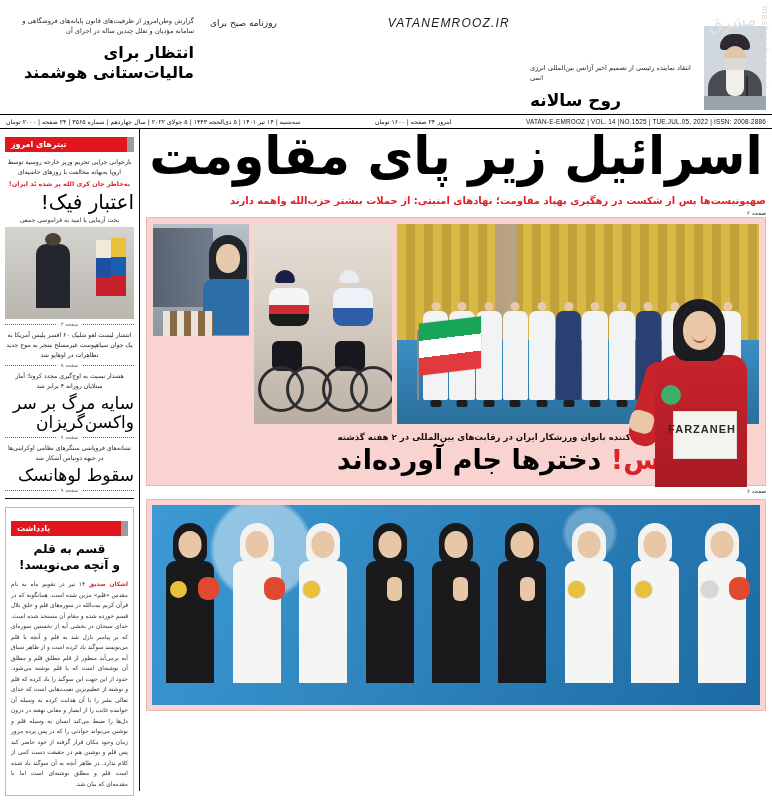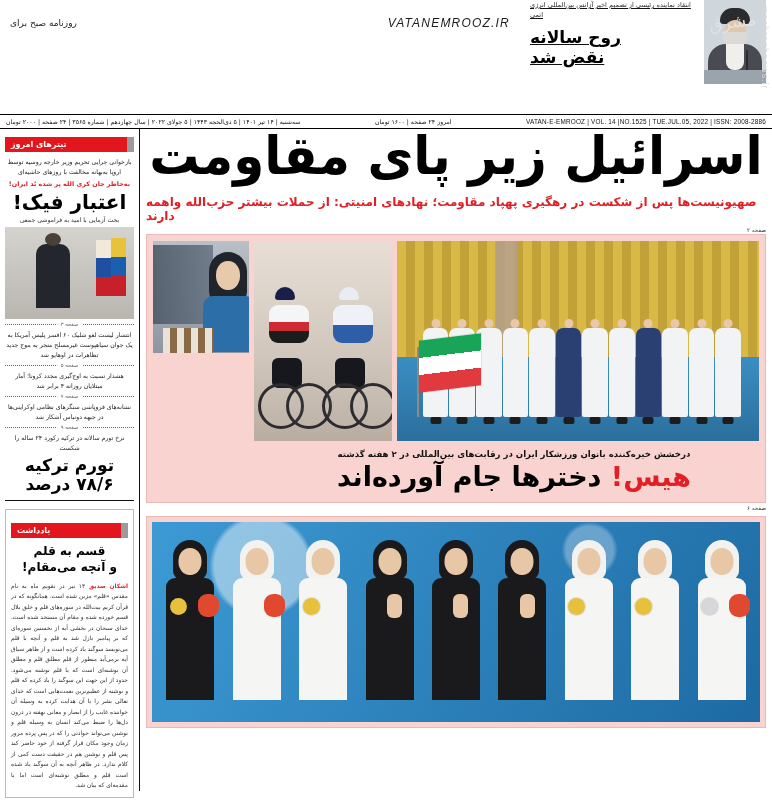--- a/index.html
+++ b/index.html
@@ -23,21 +23,21 @@
     position:absolute;top:12px;right:16px;
     font-size:17px;color:#e2e2e2;transform:rotate(-8deg);
     font-family:"DejaVu Sans",sans-serif;z-index:39;
     pointer-events:none;user-select:none;
   }
 
   
   .masthead{position:relative;height:114px;}
   .mast-grid{display:flex;height:114px;align-items:stretch;}
 
-  .mast-left{width:252px;display:flex;padding:0 6px 4px 4px;box-sizing:border-box;text-decoration:underline;}
+  .mast-left{width:252px;display:flex;align-items:flex-end;padding:0 6px 4px 4px;box-sizing:border-box;}
   .pm-photo{
     width:62px;height:84px;flex:0 0 62px;border:0;
     background:
       radial-gradient(circle at 52% 26%, #efe0d2 0 13%, rgba(239,224,210,0) 14%),
       linear-gradient(#cfd6dc,#cfd6dc);
     position:relative;overflow:hidden;
   }
   .pm-photo .turban{position:absolute;left:16px;top:8px;width:30px;height:16px;background:#2a2a2f;border-radius:14px 14px 4px 4px;}
   .pm-photo .face{position:absolute;left:20px;top:20px;width:22px;height:24px;background:#e3c6a8;border-radius:50%;}
   .pm-photo .beard{position:absolute;left:19px;top:32px;width:24px;height:16px;background:#ddd9d6;border-radius:0 0 12px 12px;}
@@ -92,21 +92,21 @@
   .body{display:flex;gap:0;height:662px;}
   .main-col{flex:1;padding:0 6px 0 6px;box-sizing:border-box;position:relative;}
   .side-col{width:140px;flex:0 0 140px;border-right:1px solid #111;padding:0 5px;box-sizing:border-box;}
 
   
   .lead-kicker{font-size:9px;text-align:center;margin:9px 0 2px 0;color:#111;font-weight:bold;}
   .lead-hl{
     font-size:50px;font-weight:bold;text-align:center;line-height:1.08;
     color:#000;margin:0;letter-spacing:-1px;transform:scaleY(1.06);
   }
-  .lead-sub{font-size:12px;text-align:left;color:#e01f26;font-weight:bold;margin:12px 0 4px 0;}
+  .lead-sub{font-size:10px;text-align:right;color:#e01f26;font-weight:bold;margin:12px 0 4px 0;}
 
   .pgmark{font-size:5.6px;color:#333;margin:2px 0 1px 2px;}
 
   
   .pink{
     background:#f9d3d0;border:1px solid #e9b9b6;padding:6px;box-sizing:border-box;
     position:relative;
   }
   .photo-row{display:flex;gap:5px;height:200px;}
   .ph{position:relative;overflow:hidden;background:#cdd6de;}
@@ -199,21 +199,21 @@
   .aw .hand{position:absolute;left:46%;top:56px;width:15px;height:24px;border-radius:6px;background:#e8c7a6;}
 
   
   .redbar{
     background:#e4161d;color:#fff;font-size:8px;font-weight:bold;
     padding:3px 6px;margin:8px 0 5px 0;text-align:left;position:relative;
   }
   .redbar .tab{position:absolute;right:-0px;top:0;height:100%;width:7px;background:#9b9b9b;}
   .s-kicker{font-size:6.2px;line-height:1.6;text-align:center;color:#222;margin:0 0 3px 0;}
   .s-red{font-size:6.4px;color:#e01f26;text-align:center;margin:0 0 3px 0;font-weight:bold;}
-  .s-hl{font-size:20px;font-weight:bold;text-align:center;line-height:1.12;margin:0 0 3px 0;color:#000;}
+  .s-hl{font-size:20px;font-weight:normal;line-height:1.12;margin:0 0 3px 0;color:#000;}
   .s-hl.sm{font-size:17px;}
   .s-note{font-size:6.2px;text-align:center;color:#333;margin:0 0 4px 0;}
   .s-photo{height:92px;background:linear-gradient(#c9ccd2,#a6acb6);position:relative;overflow:hidden;margin:4px 0;}
   .s-photo .wall{position:absolute;inset:0;background:linear-gradient(#d5d3ce,#b9b6b0);}
   .s-photo .man{position:absolute;left:24%;top:18%;width:34px;height:64px;background:#23262c;border-radius:10px 10px 0 0;}
   .s-photo .man::before{content:"";position:absolute;left:50%;transform:translateX(-50%);top:-11px;width:16px;height:13px;border-radius:50%;background:#4a4036;}
   .s-photo .flag1{position:absolute;right:18%;top:14%;width:15px;height:56px;background:linear-gradient(#f2e9da 0 33%,#1f4fa0 33% 66%,#c8202a 66% 100%);}
   .s-photo .flag2{position:absolute;right:6%;top:12%;width:15px;height:58px;background:linear-gradient(#e7c23a 0 33%,#1b5fb0 33% 66%,#c8202a 66% 100%);}
   .s-sep{border-top:1px dotted #666;margin:5px 0 4px 0;position:relative;height:1px;}
   .s-sep span{position:absolute;left:50%;top:-4px;transform:translateX(-50%);background:#fff;padding:0 4px;font-size:5.2px;color:#666;}
@@ -241,31 +241,35 @@
             <div class="face"></div>
             <div class="beard"></div>
           <div class="robe"></div>
             <div class="collar"></div>
             <div class="mic"></div>
             <div class="podium"></div>
         </div>
         <div class="mast-left-text">
           <p class="kicker-sm">انتقاد نماینده رئیسی از تصمیم اخیر آژانس بین‌المللی انرژی اتمی</p>
           <div class="hl">روح سالانه</div>
-          <div class="hl">نقض شد</div>
         </div>
       </div>
 
       <div class="mast-center">
         <div class="toprow">
           <span class="site-url">VATANEMROOZ.IR</span>
           <span class="tagline">روزنامه صبح برای</span>
         </div>
       </div>
 
+      <div class="mast-right">
+        <p class="kicker-sm">گزارش وطن‌امروز از ظرفیت‌های قانون پایانه‌های فروشگاهی و سامانه مؤدیان و تعلل چندین ساله در اجرای آن</p>
+        <div class="hl">انتظار برای</div>
+        <div class="hl">مالیات‌ستانی هوشمند</div>
+      </div>
     </div>
   </div>
 
   <div class="datestrip">
     <span class="en">VATAN-E-EMROOZ | VOL. 14 |NO.1525 | TUE.JUL.05, 2022 | ISSN: 2008-2886</span>
     <span class="mid">امروز ۲۴ صفحه | ۱۶۰۰ تومان</span>
     <span class="fa">سه‌شنبه | ۱۴ تیر ۱۴۰۱ | ۵ ذی‌الحجه ۱۴۴۳ | ۵ جولای ۲۰۲۲ | سال چهاردهم | شماره ۳۵۶۵ | ۲۴ صفحه | ۲۰۰۰ تومان</span>
   </div>
 
   <div class="body">
@@ -328,20 +332,33 @@
               <div class="chess-woman">
                   <div class="scarf"></div>
                   <div class="cface"></div>
                   <div class="body"></div>
                 </div>
               <div class="chess-board"></div>
             </div>
           </div>
         </div>
 
+        <div class="athlete">
+          <div class="ath-arm">
+              <div class="ath-fist"></div>
+            </div>
+          <div class="ath-body"></div>
+          <div class="ath-medal"></div>
+          <div class="ath-bib">
+            <span>FARZANEH</span>
+          </div>
+          <div class="ath-scarf"></div>
+            <div class="ath-face"></div>
+            <div class="ath-smile"></div>
+        </div>
 
         <p class="pink-kicker">درخشش خیره‌کننده بانوان ورزشکار ایران در رقابت‌های بین‌المللی در ۲ هفته گذشته</p>
         <h2 class="pink-hl">
           <span class="red">هیس!</span>
           <span>دخترها جام آورده‌اند</span>
         </h2>
       </div>
 
       <div class="pgmark">صفحه ۶</div>
 
@@ -436,44 +453,42 @@
       </div>
       <div>
         <p class="s-kicker">انتشار لیست لغو شلیک ۶۰ افسر پلیس آمریکا به یک جوان سیاهپوست غیرمسلح منجر به موج جدید تظاهرات در اوهایو شد</p>
       </div>
 
       <div class="s-sep">
         <span>صفحه ۵</span>
       </div>
       <div>
         <p class="s-kicker">هشدار نسبت به اوج‌گیری مجدد کرونا؛ آمار مبتلایان روزانه ۴ برابر شد</p>
+        <h3 class="s-hl sm">سایه مرگ بر سر واکسن‌گریزان</h3>
       </div>
 
       <div class="s-sep">
         <span>صفحه ۷</span>
       </div>
       <div>
         <p class="s-kicker">نشانه‌های فروپاشی سنگرهای نظامی اوکراینی‌ها در جبهه دونباس آشکار شد</p>
+        <h3 class="s-hl sm">سقوط لوهانسک</h3>
       </div>
 
       <div class="s-sep">
         <span>صفحه ۹</span>
-      </div>
-      <div>
-        <p class="s-kicker">نرخ تورم سالانه در ترکیه رکورد ۲۴ ساله را شکست</p>
-        <h3 class="s-hl sm">تورم ترکیه ۷۸/۶ درصد</h3>
       </div>
 
       <div class="hr-thin"></div>
 
       <div class="side-note-box">
         <div class="redbar">
           <span>یادداشت</span>
           <span class="tab"></span>
         </div>
         <div class="note-title">قسم به قلم</div>
-        <div class="note-title" style="margin-top:-4px">و آنچه می‌مقام!</div>
+        <div class="note-title" style="margin-top:-4px">و آنچه می‌نویسد!</div>
         <p class="note-body"><span class="lead">اشکان صدیق</span> <span>۱۴ تیر در تقویم ماه به نام مقدس «قلم» مزین شده است. همانگونه که در قرآن کریم بیت‌الله در سوره‌های قلم و خلق بلال قسم خورده شده و مقام آن مستجد شده است. خدای سبحان در بخشی آیه از نخستین سوره‌ای که بر پیامبر نازل شد به قلم و آنچه با قلم می‌نویسد سوگند یاد کرده است و از ظاهر سیاق آیه برمی‌آید منظور از قلم مطلق قلم و مطلق آن نوشته‌ای است که با قلم نوشته می‌شود. حدود از این جهت این سوگند را یاد کرده که قلم و نوشته از عظیم‌ترین نعمت‌هایی است که خدای تعالی بشر را با آن هدایت کرده به وسیله آن خواننده غایب را از ابصار و معانی نهفته در درون دل‌ها را ضبط می‌کند انسان به وسیله قلم و نوشتن می‌تواند حوادثی را که در پس پرده مرور زمان وجود مکان قرار گرفته از خود حاضر کند پس قلم و نوشتن هم در حقیقت دست کمی از کلام ندارد. در ظاهر آنچه به آن سوگند یاد شده است قلم و مطلق نوشته‌ای است اما با مقدمه‌ای که بیان شد.</span></p>
       </div>
 
     </div>
   </div>
 </div>
 
 </body></html>

